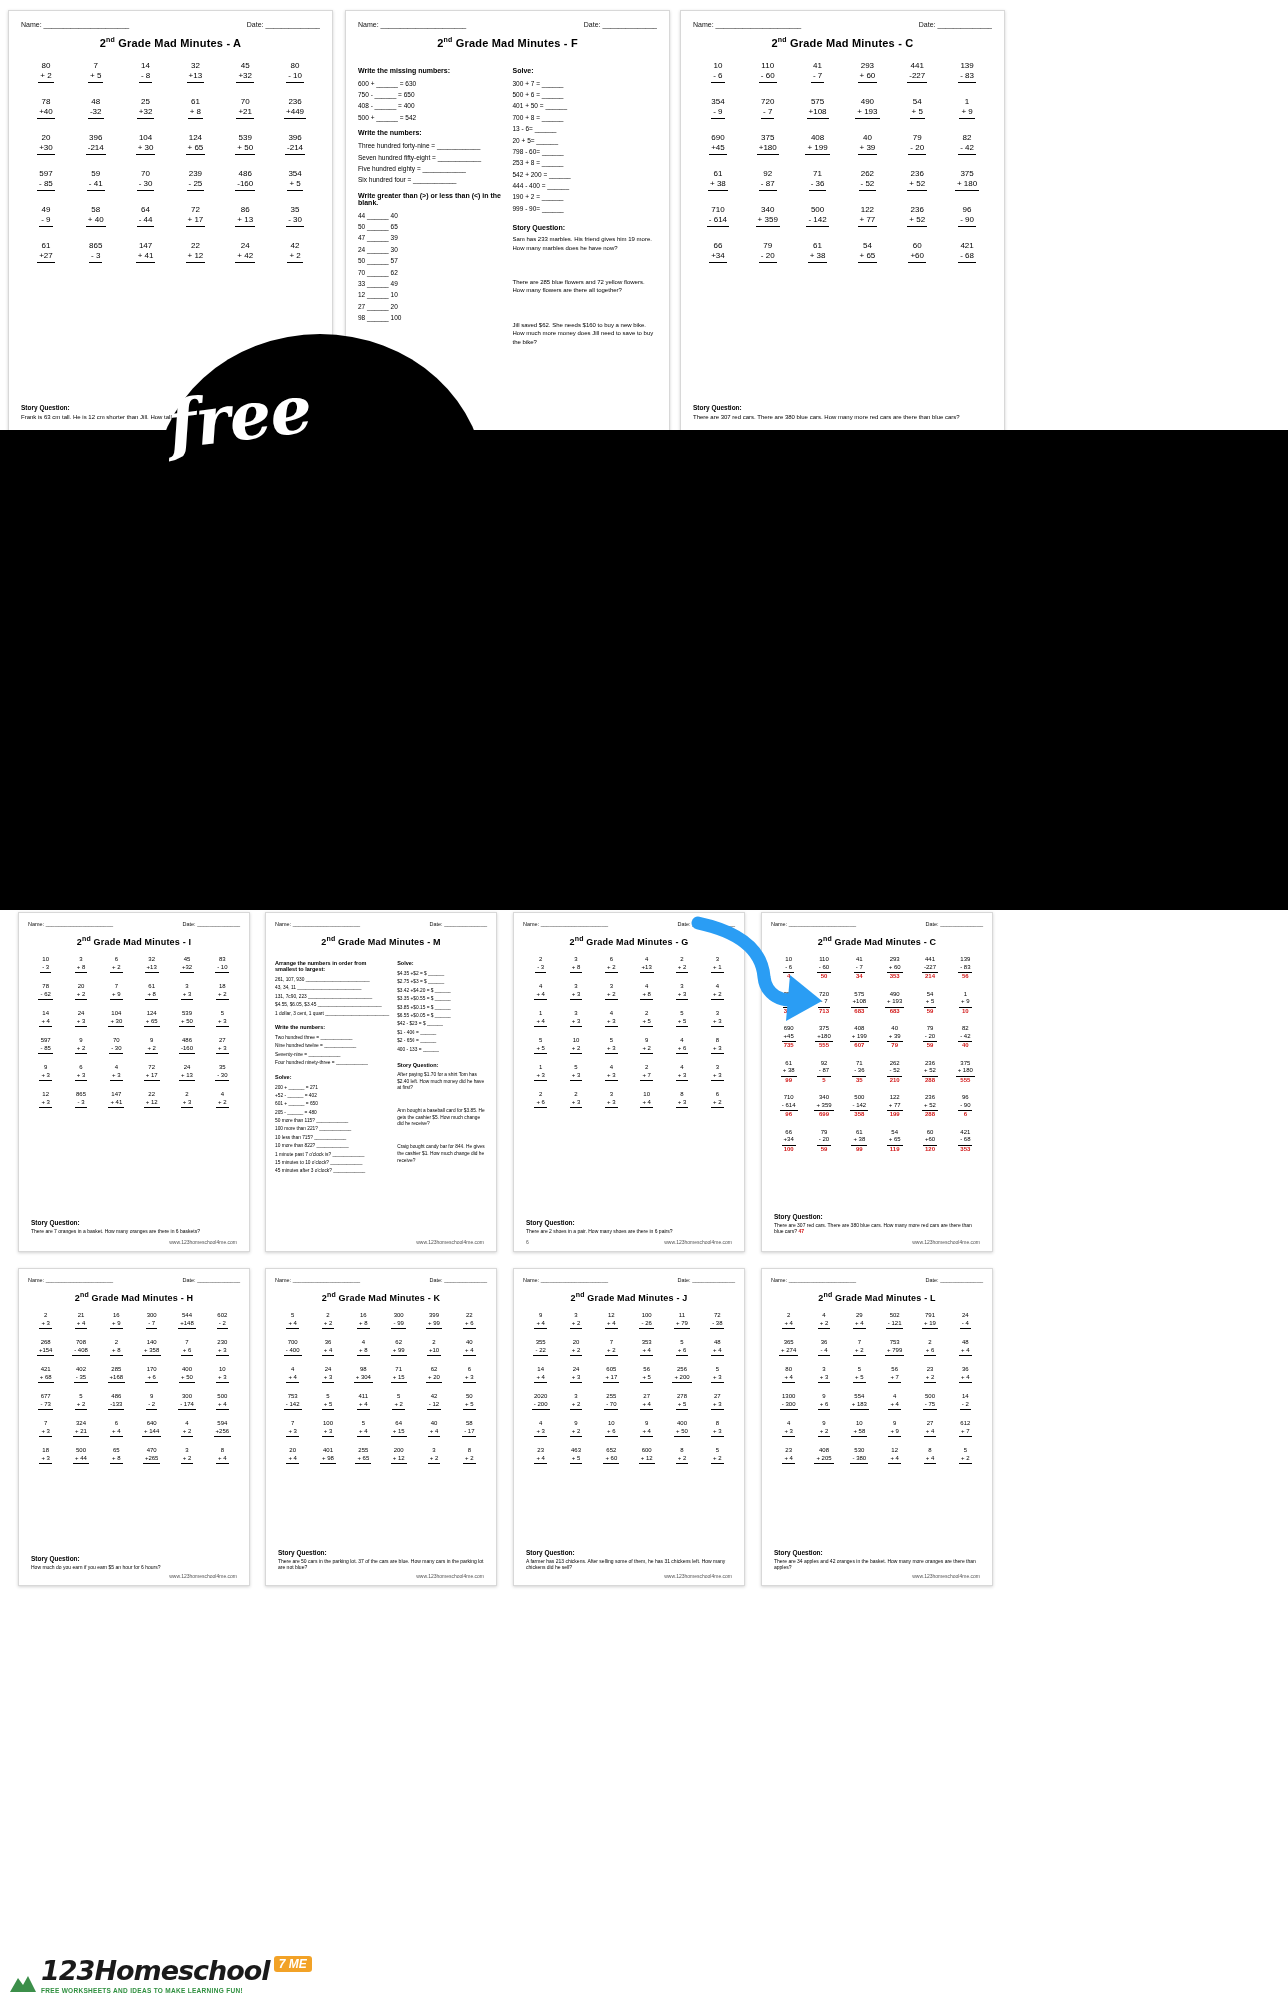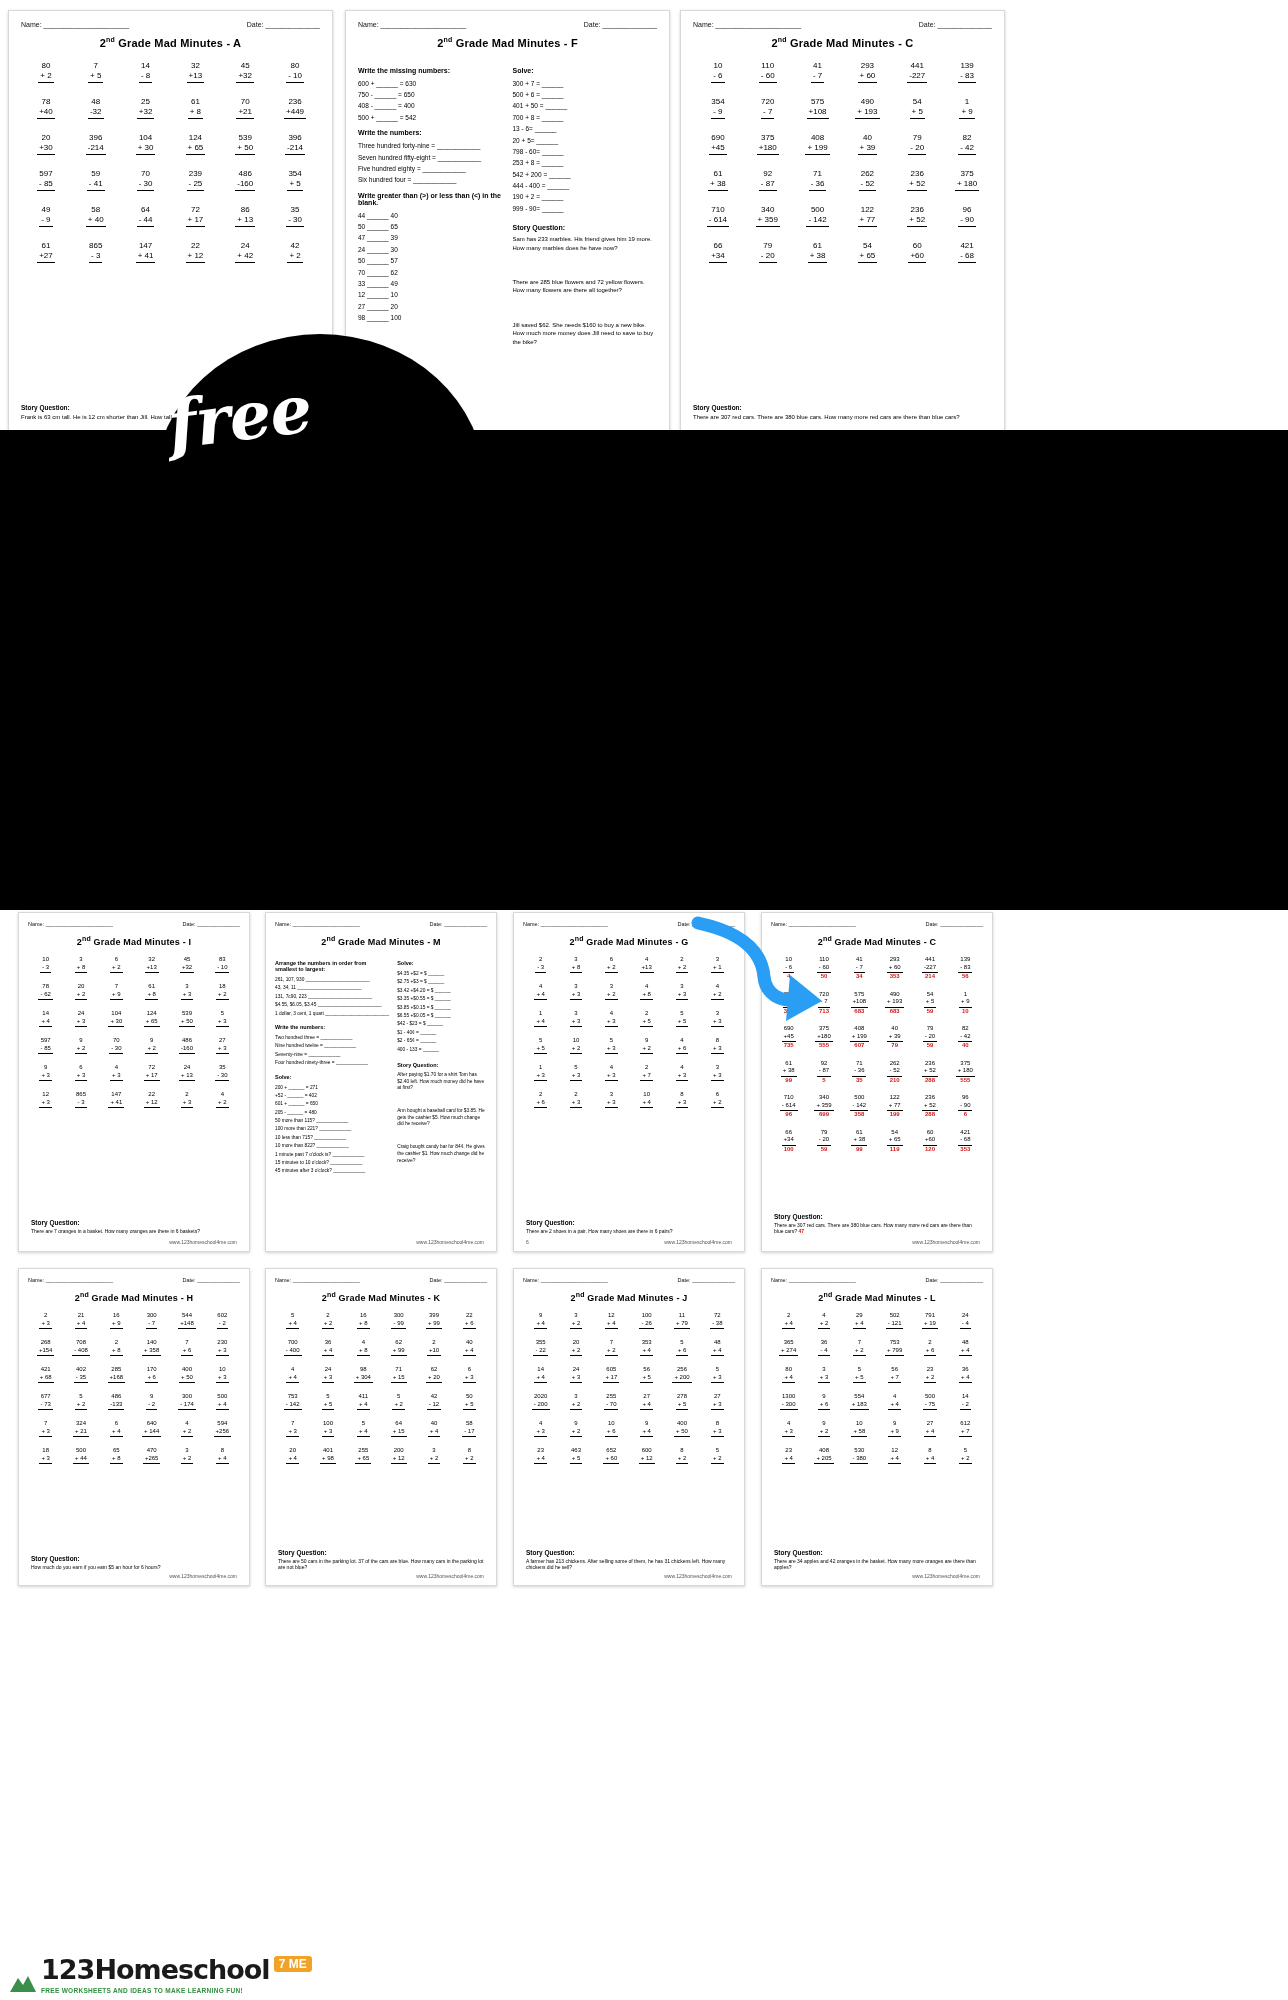--- a/index.html
+++ b/index.html
@@ -883,19 +883,19 @@
     </div>
     <div class="footer-url">www.123homeschool4me.com</div>
   </div>
 </div>
 
 <div class="logo">
   <svg class="mtn" viewBox="0 0 30 22">
     <path d="M2 20 L10 6 L15 13 L20 4 L28 20 Z" fill="#3c8f4a"></path>
   </svg>
   <div>
-    <div style="display:flex;align-items:flex-start;">
+    <div style="display:flex;align-items:center;font-style:italic;">
       <span class="lg-text"><span class="num">123</span><span>Homeschool</span></span>
       <span class="lg-4me">7 ME</span>
     </div>
     <div class="tag">FREE WORKSHEETS AND IDEAS TO MAKE LEARNING FUN!</div>
   </div>
 </div>
 
 </body></html>

